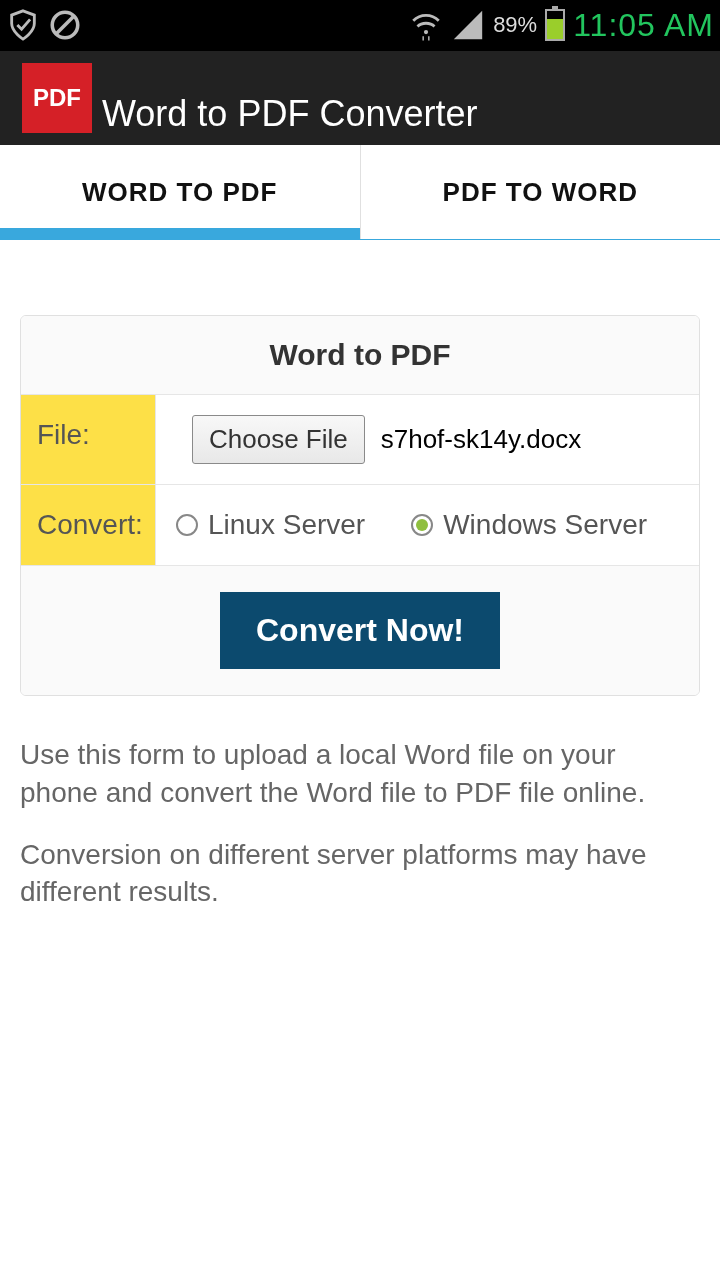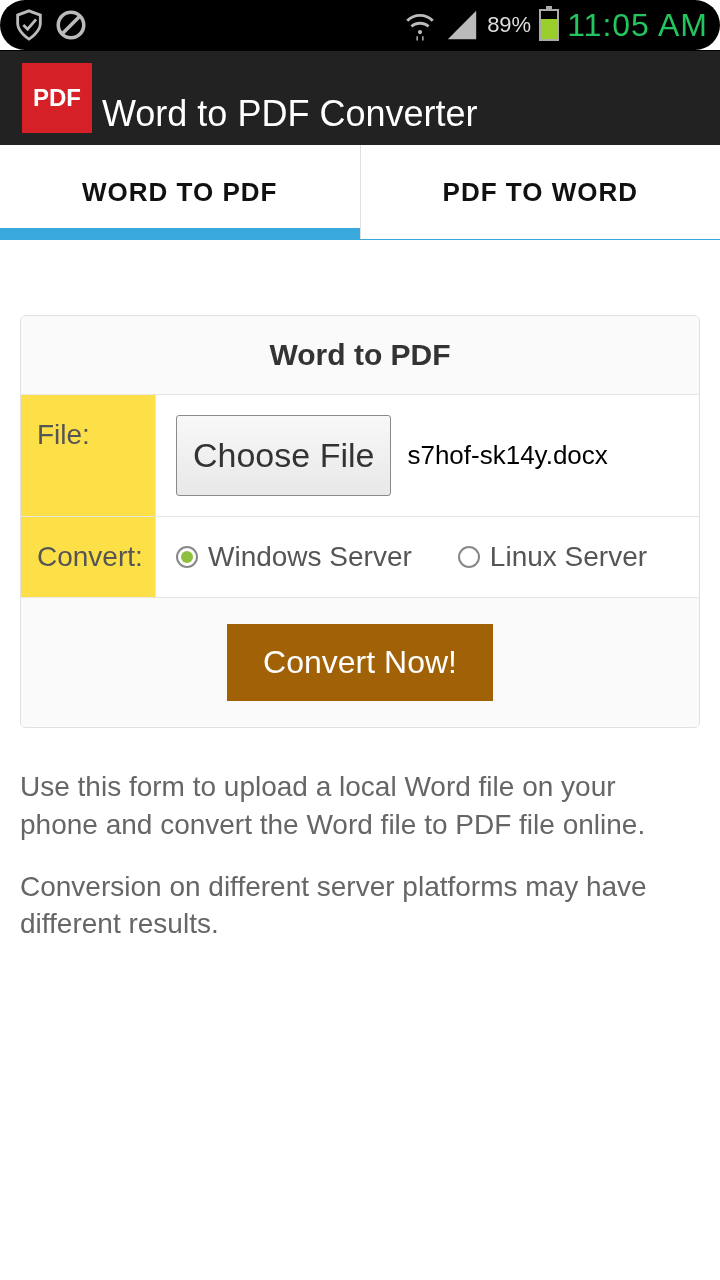--- a/index.html
+++ b/index.html
@@ -1,44 +1,44 @@
 <!DOCTYPE html>
 <html><head>
 <meta charset="utf-8">
 <style>
   * { box-sizing: border-box; margin: 0; padding: 0; }
   html, body { width: 720px; height: 1280px; font-family: "Helvetica Neue", Arial, sans-serif; background: #fff; overflow: hidden; }
-  .status-bar { height: 50px; background: #000; color: #d0d0d0; display: flex; align-items: center; padding: 0 12px; border-radius: 25px; }
+  .status-bar { height: 50px; background: #000; color: #d0d0d0; display: flex; align-items: center; padding: 0 6px; }
   .status-left { display: flex; align-items: center; gap: 8px; }
   .status-right { margin-left: auto; display: flex; align-items: center; gap: 8px; }
   .status-time { font-size: 32px; color: #22c55e; letter-spacing: 1px; }
   .status-pct { font-size: 22px; color: #ddd; }
   .battery { width: 20px; height: 32px; border: 2px solid #aaa; position: relative; }
   .battery::before { content: ""; position: absolute; top: -5px; left: 5px; width: 6px; height: 3px; background: #aaa; }
   .battery-fill { position: absolute; bottom: 0; left: 0; right: 0; height: 70%; background: #9ace2b; }
   .app-bar { height: 95px; background: #222; display: flex; align-items: center; border-top: 1px solid #000; }
   .app-icon { width: 70px; height: 70px; background: #d52027; color: #fff; font-weight: bold; font-size: 24px; display: flex; align-items: center; justify-content: center; margin-left: 22px; margin-right: 10px; }
   .app-title { color: #fff; font-size: 36px; font-weight: 300; margin-top: 32px; }
   .tabs { display: flex; height: 95px; border-bottom: 1px solid #39a8dd; }
   .tab { flex: 1; display: flex; align-items: center; justify-content: center; font-size: 26px; font-weight: 700; color: #111; letter-spacing: 1px; position: relative; }
   .tab.active::after { content: ""; position: absolute; left: 0; right: 0; bottom: -1px; height: 12px; background: #39a8dd; }
   .tab + .tab { border-left: 1px solid #e0e0e0; }
   .content { padding: 20px; }
   .form-card { margin-top: 55px; border: 1px solid #e0e0e0; border-radius: 6px; overflow: hidden; }
   .form-title { text-align: center; font-size: 30px; font-weight: 700; color: #333; padding: 22px 0; background: #fafafa; border-bottom: 1px solid #e6e6e6; }
   .form-row { display: flex; border-bottom: 1px solid #e6e6e6; }
   .form-label { width: 135px; padding: 24px 16px; font-size: 28px; color: #555; background: #fde047; border-right: 1px solid #e6e6e6; }
   .form-value { flex: 1; display: flex; align-items: center; padding: 20px 20px; gap: 16px; flex-wrap: wrap; }
-  .choose-btn { font-size: 34px; padding: 20px 16px; background: linear-gradient(#f8f8f8,#e8e8e8); border: 1px solid #8a8a8a; border-radius: 3px; color: #333; }
+  .choose-btn { font-size: 26px; padding: 8px 16px; background: linear-gradient(#f8f8f8,#e8e8e8); border: 1px solid #8a8a8a; border-radius: 3px; color: #333; margin-left: 16px; }
   .filename { font-size: 26px; color: #000; }
   .radio-wrap { display: flex; align-items: center; gap: 10px; font-size: 28px; color: #555; margin-right: 30px; }
   .radio { width: 22px; height: 22px; border: 2px solid #888; border-radius: 50%; position: relative; display: inline-block; }
   .radio.checked::after { content: ""; position: absolute; top: 3px; left: 3px; width: 12px; height: 12px; background: #8fbf3f; border-radius: 50%; }
   .convert-row { padding: 26px 0; display: flex; justify-content: center; background: #fafafa; }
-  .convert-btn { background: #a16207; color: #fff; border: none; font-size: 32px; padding: 20px 36px; font-weight: 400; }
+  .convert-btn { background: #0c4a6e; color: #fff; border: none; font-size: 32px; padding: 20px 36px; font-weight: 700; }
   .desc { font-size: 28px; color: #666; line-height: 1.35; margin-top: 40px; }
   .desc + .desc { margin-top: 24px; }
   
   .ic { width: 34px; height: 34px; }
 </style>
 </head>
 <body>
 
 <div class="status-bar">
   <div class="status-left">
@@ -92,26 +92,26 @@
       <div class="form-value">
         <button class="choose-btn">Choose File</button>
         <span class="filename">s7hof-sk14y.docx</span>
       </div>
     </div>
 
     <div class="form-row">
       <div class="form-label">Convert:</div>
       <div class="form-value">
         <label class="radio-wrap">
+          <span class="radio"></span>
+          <span>Linux Server</span>
+        </label>
+        <label class="radio-wrap">
           <span class="radio checked"></span>
           <span>Windows Server</span>
-        </label>
-        <label class="radio-wrap">
-          <span class="radio"></span>
-          <span>Linux Server</span>
         </label>
       </div>
     </div>
 
     <div class="convert-row">
       <button class="convert-btn">Convert Now!</button>
     </div>
   </div>
 
   <p class="desc">Use this form to upload a local Word file on your phone and convert the Word file to PDF file online.</p>

